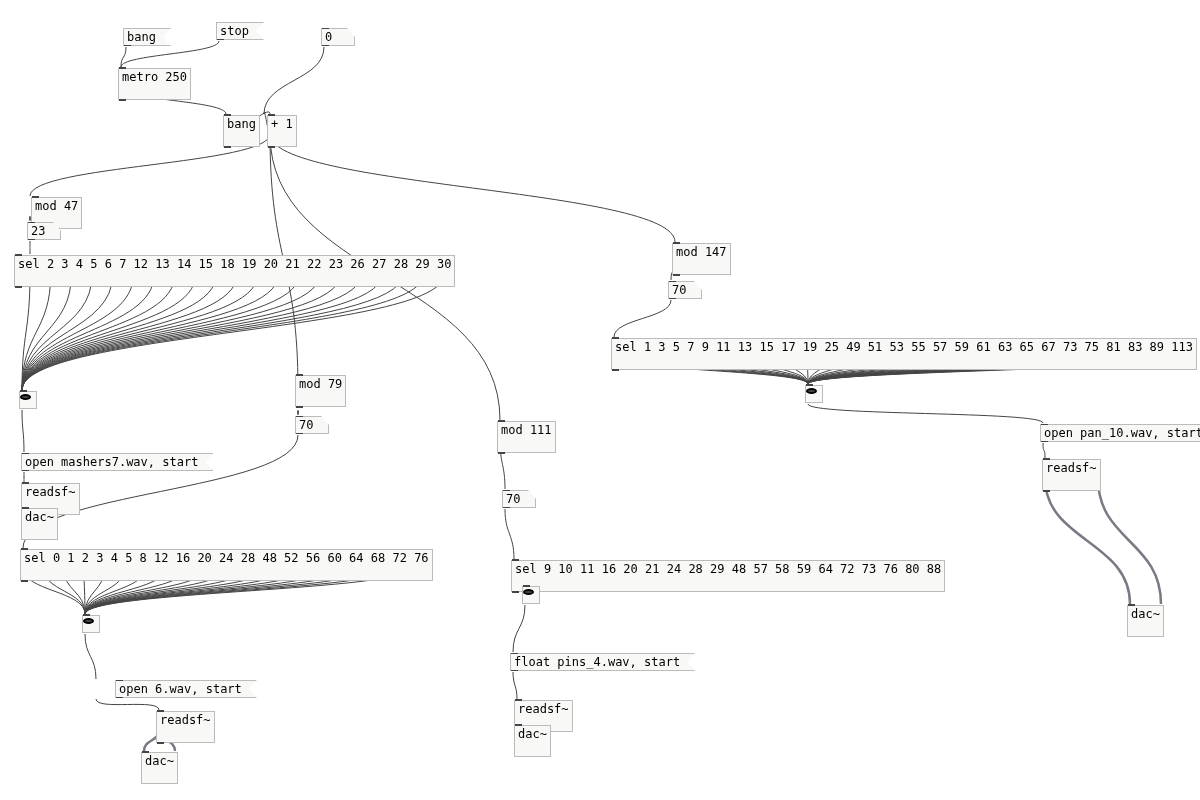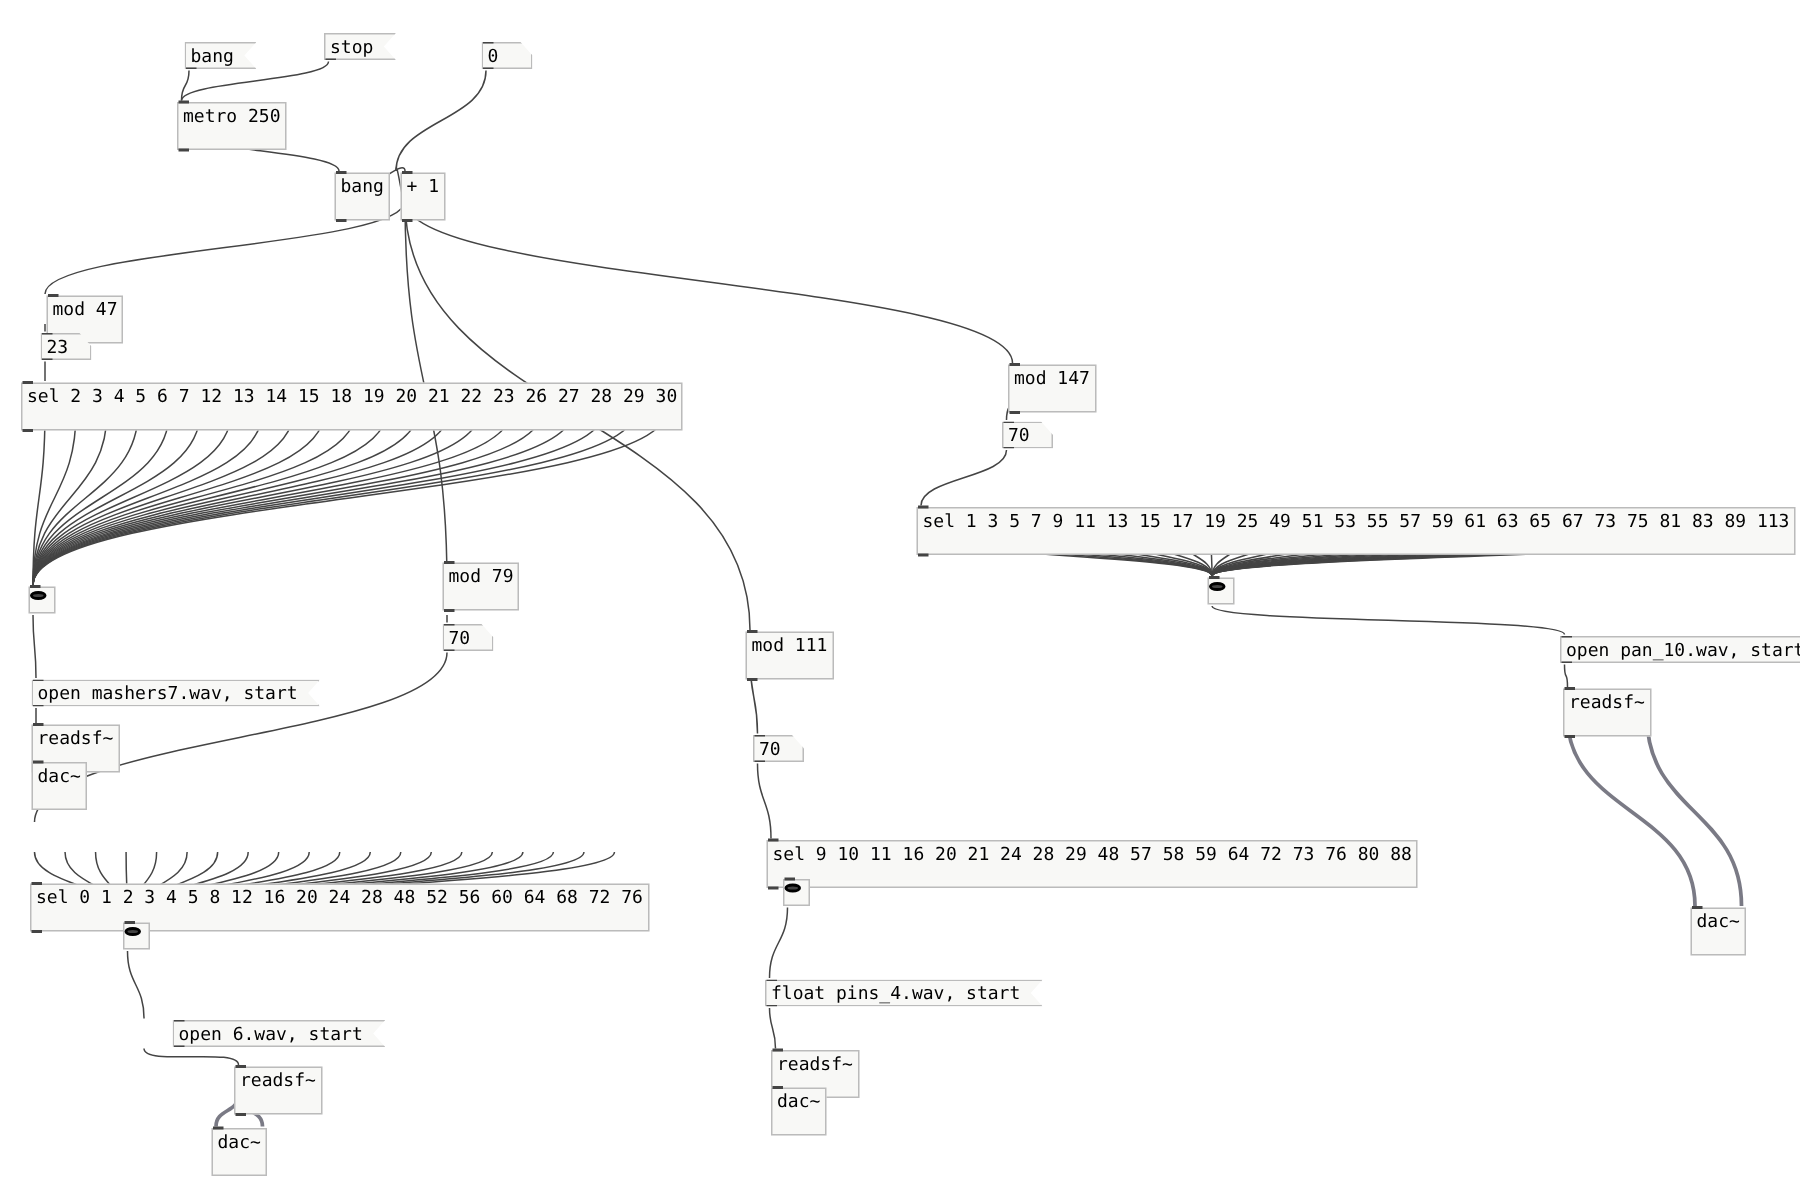--- a/index.html
+++ b/index.html
@@ -221,21 +221,21 @@
 <div class="obj port-top port-bot" id="mod47" style="left:31px;top:197px;"><span>mod 47</span></div>
 <div class="num port-top port-bot" id="numA" style="left:27px;top:222px;"><span>23</span></div>
 <div class="obj port-top port-bot" id="selA" style="left:14px;top:255px;"><span>sel 2 3 4 5 6 7 12 13 14 15 18 19 20 21 22 23 26 27 28 29 30</span></div>
 <div class="bng port-top port-bot" id="bngA" style="left:19px;top:391px;"></div>
 <div class="msg port-top port-bot" id="msgA" style="left:21px;top:453px;"><span>open mashers7.wav, start</span></div>
 <div class="obj port-top port-bot" id="readA" style="left:21px;top:483px;"><span>readsf~</span></div>
 <div class="obj port-top" id="dacA" style="left:21px;top:508px;"><span>dac~</span></div>
 
 <div class="obj port-top port-bot" id="mod79" style="left:295px;top:375px;"><span>mod 79</span></div>
 <div class="num port-top port-bot" id="numB" style="left:295px;top:416px;"><span>70</span></div>
-<div class="obj port-top port-bot" id="selB" style="left:20px;top:549px;margin-top:40px;"><span>sel 0 1 2 3 4 5 8 12 16 20 24 28 48 52 56 60 64 68 72 76</span></div>
+<div class="obj port-top port-bot" id="selB" style="left:20px;top:549px;"><span>sel 0 1 2 3 4 5 8 12 16 20 24 28 48 52 56 60 64 68 72 76</span></div>
 <div class="bng port-top port-bot" id="bngB" style="left:82px;top:615px;"></div>
 <div class="msg port-top port-bot" id="msgB" style="left:93px;top:680px;margin-left:22px;"><span>open 6.wav, start</span></div>
 <div class="obj port-top port-bot" id="readB" style="left:156px;top:711px;"><span>readsf~</span></div>
 <div class="obj port-top" id="dacB" style="left:141px;top:752px;"><span>dac~</span></div>
 
 <div class="obj port-top port-bot" id="mod111" style="left:497px;top:421px;"><span>mod 111</span></div>
 <div class="num port-top port-bot" id="numC" style="left:502px;top:490px;"><span>70</span></div>
 <div class="obj port-top port-bot" id="selC" style="left:511px;top:560px;"><span>sel 9 10 11 16 20 21 24 28 29 48 57 58 59 64 72 73 76 80 88</span></div>
 <div class="bng port-top port-bot" id="bngC" style="left:522px;top:586px;"></div>
 <div class="msg port-top port-bot" id="msgC" style="left:510px;top:653px;"><span>float pins_4.wav, start</span></div>

